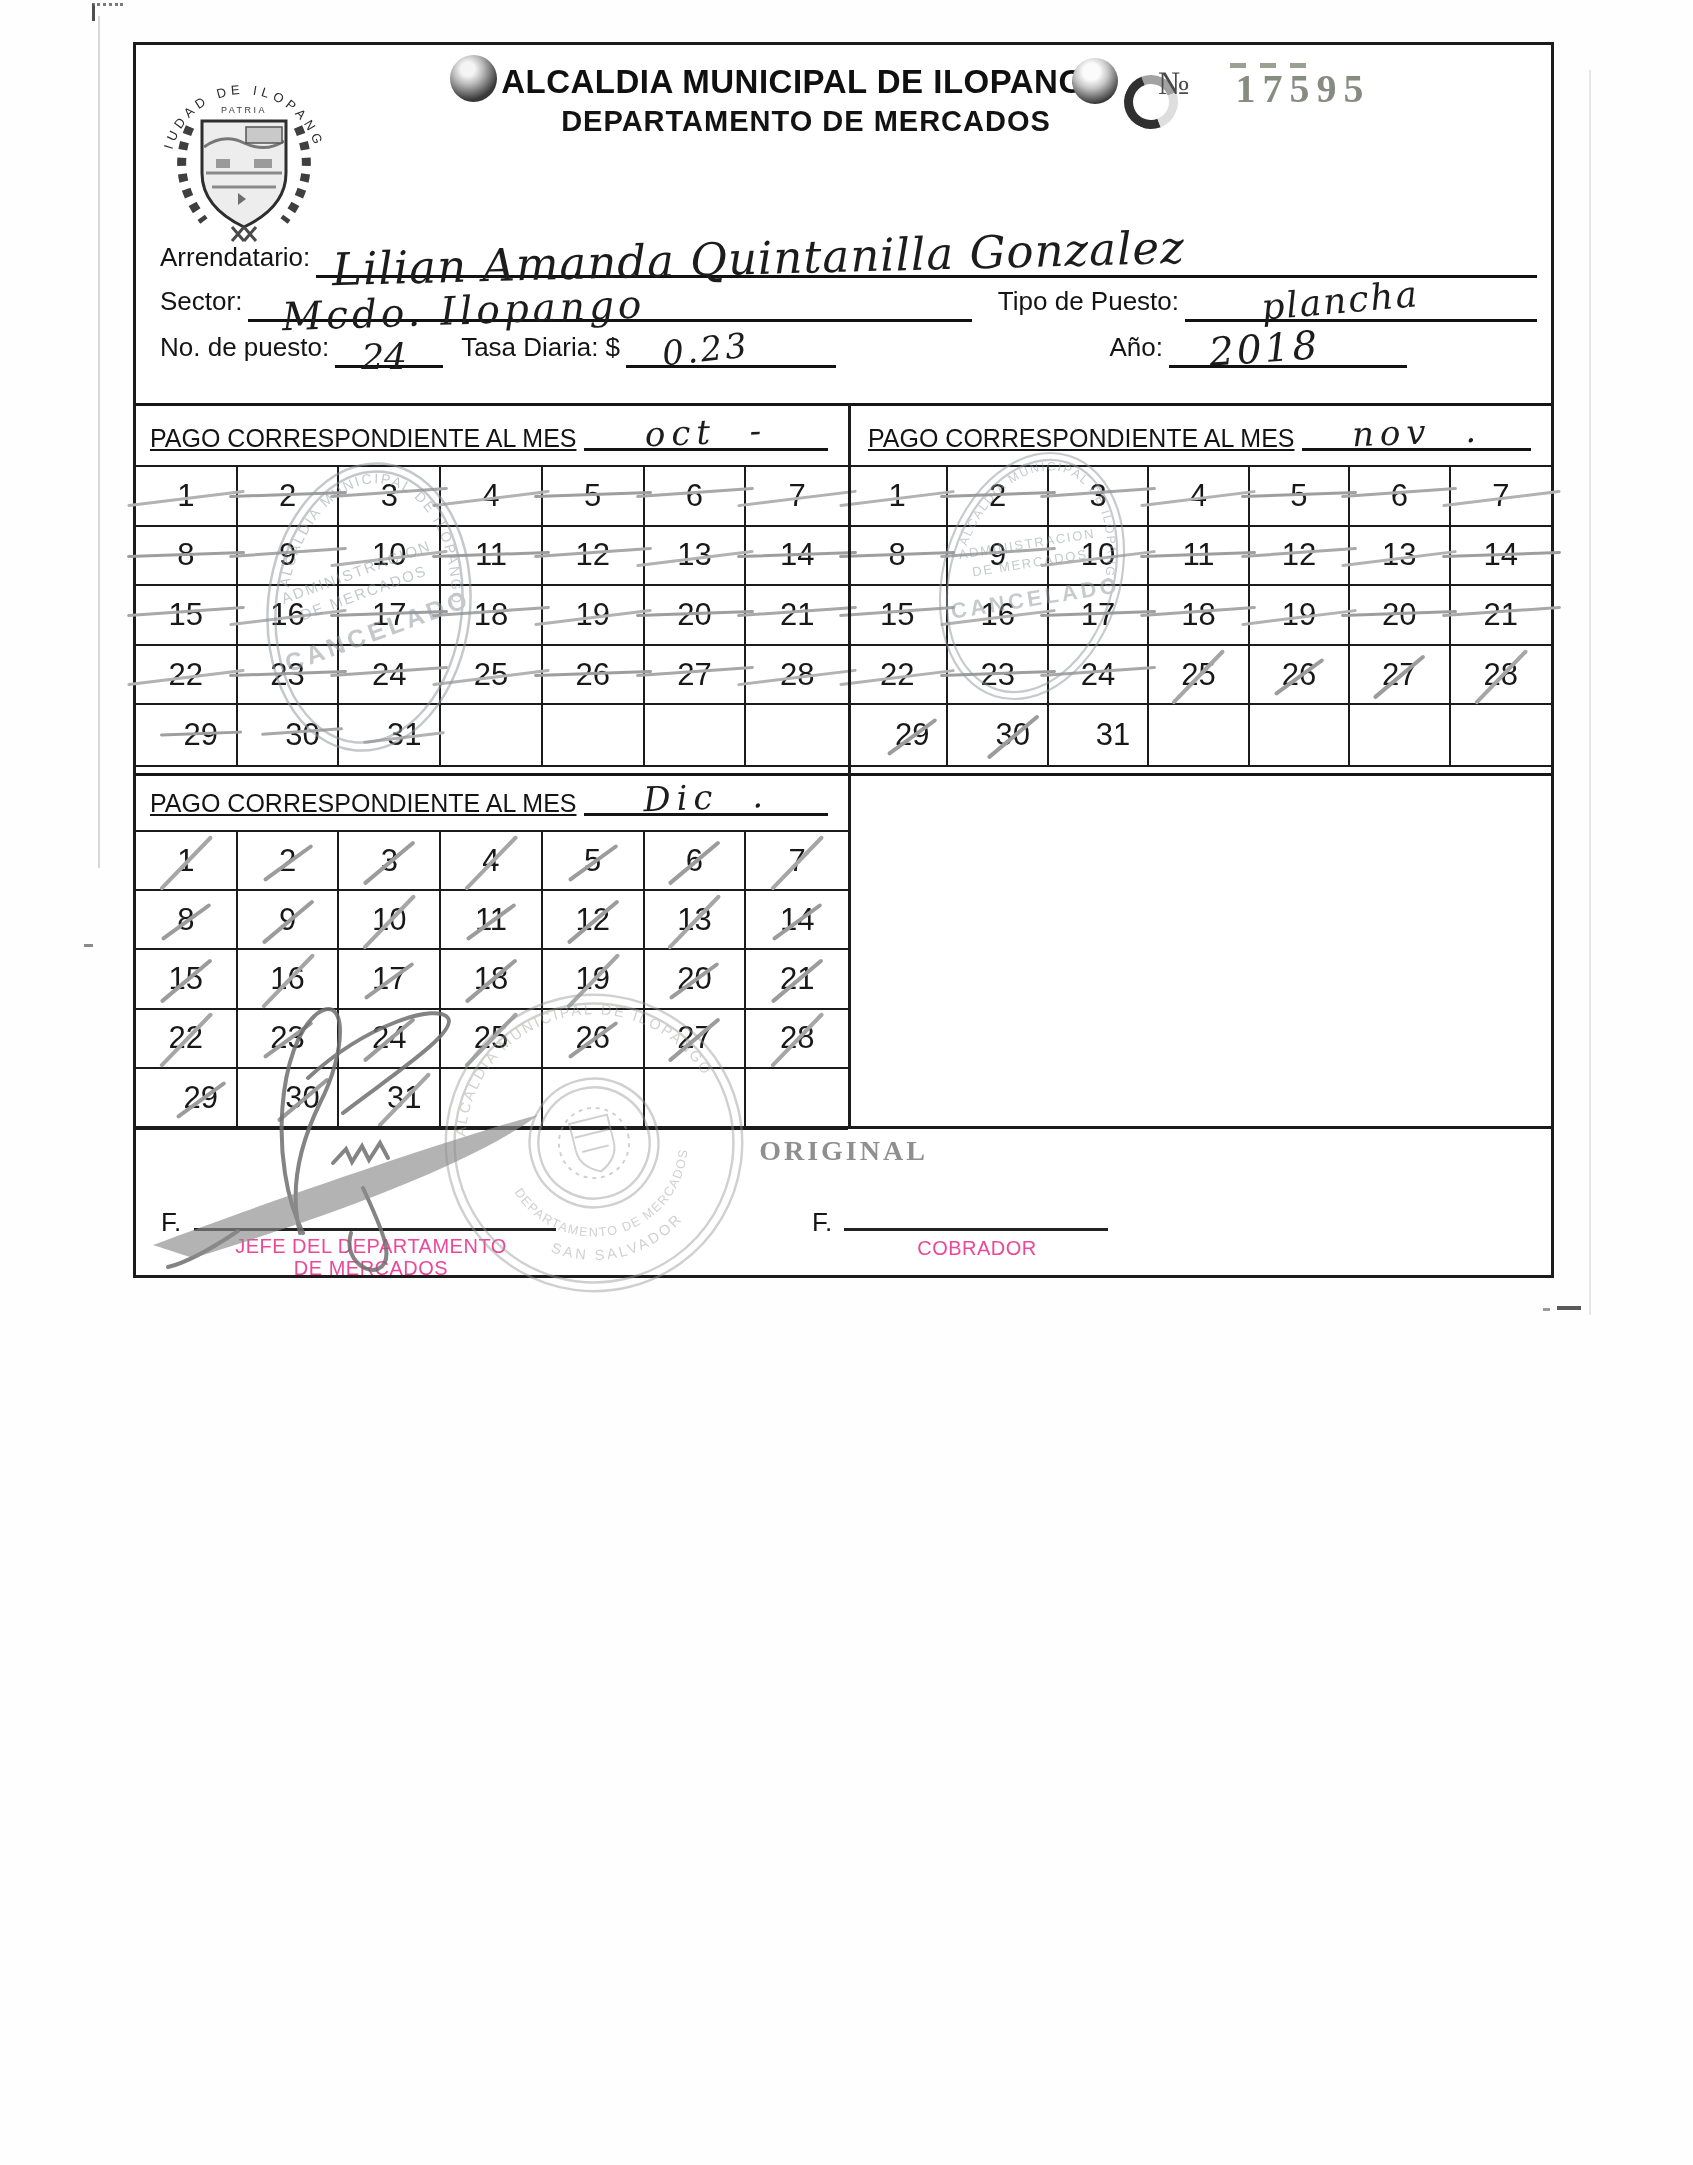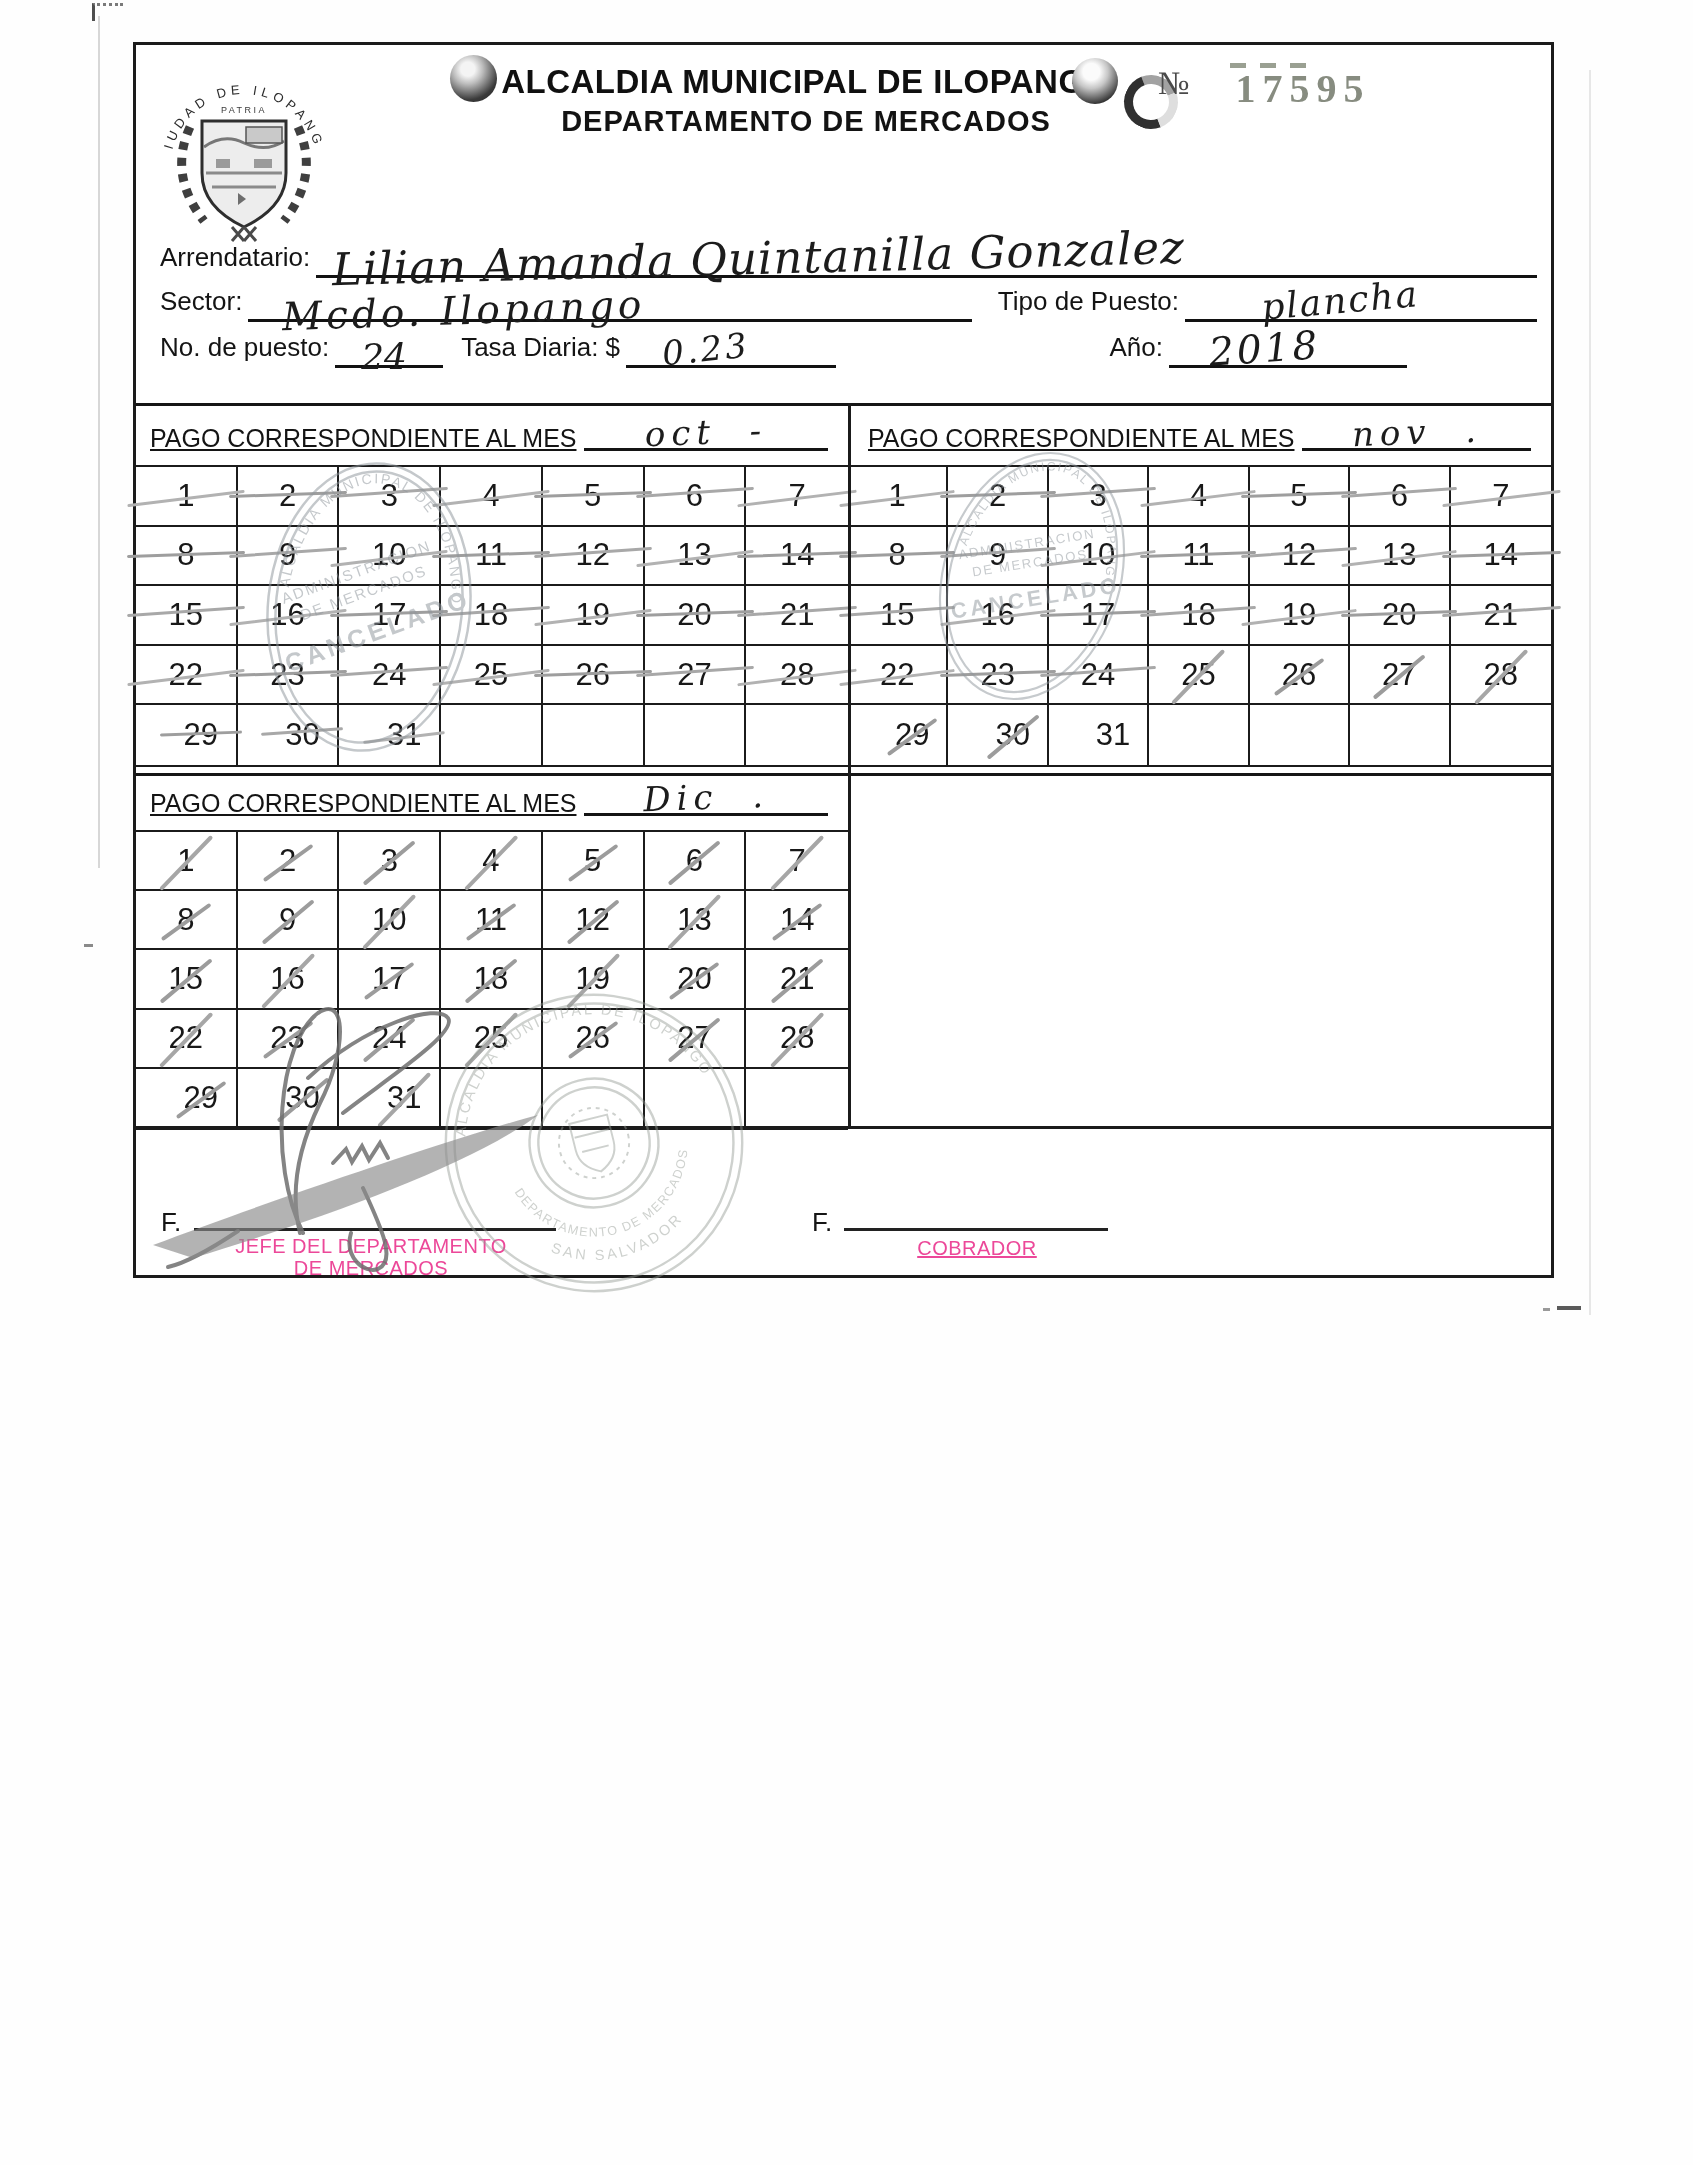--- a/index.html
+++ b/index.html
@@ -109,21 +109,21 @@
             letter-spacing:3px;color:#8f8f8f;}
   .f-label{position:absolute;font-size:26px;color:#151515;}
   .fl-left{left:25px;top:78px;}
   .fl-right{left:676px;top:78px;}
   .sig-line{position:absolute;border-bottom:3px solid #222;}
   .sl-left{left:58px;top:99px;width:362px;}
   .sl-right{left:708px;top:99px;width:264px;}
   .role{position:absolute;text-align:center;font-size:20px;color:#ec4899;letter-spacing:.5px;}
   .role-l1{left:70px;top:106px;width:330px;}
   .role-l2{left:70px;top:128px;width:330px;}
-  .role-r{left:712px;top:108px;width:258px;text-decoration:underline;}
+  .role-r{left:712px;top:108px;width:258px;}
 
   
   .stamp{position:absolute;pointer-events:none;}
   .st1{left:125px;top:412px;opacity:.52;transform:rotate(6deg);}
   .st2{left:790px;top:400px;opacity:.5;transform:rotate(17deg);}
   .st3{left:302px;top:942px;opacity:.45;transform:rotate(-14deg);}
   .signature{position:absolute;left:2px;top:938px;pointer-events:none;}
 </style>
 </head>
 <body>
@@ -615,20 +615,21 @@
         <div class="cal-cell"></div>
         <div class="cal-cell"></div>
         <div class="cal-cell"></div>
         <div class="cal-cell"></div>
       </div>
 
     <div class="vdiv"></div>
 
 
     <div class="footer">
+      <div class="original">ORIGINAL</div>
       <span class="f-label fl-left">F.</span>
       <span class="sig-line sl-left"></span>
       <span class="role role-l1">JEFE DEL DEPARTAMENTO</span>
       <span class="role role-l2">DE MERCADOS</span>
       <span class="f-label fl-right">F.</span>
       <span class="sig-line sl-right"></span>
       <span class="role role-r">COBRADOR</span>
     </div>
 
     <svg class="stamp st1" width="216" height="300" viewBox="0 0 216 300">

